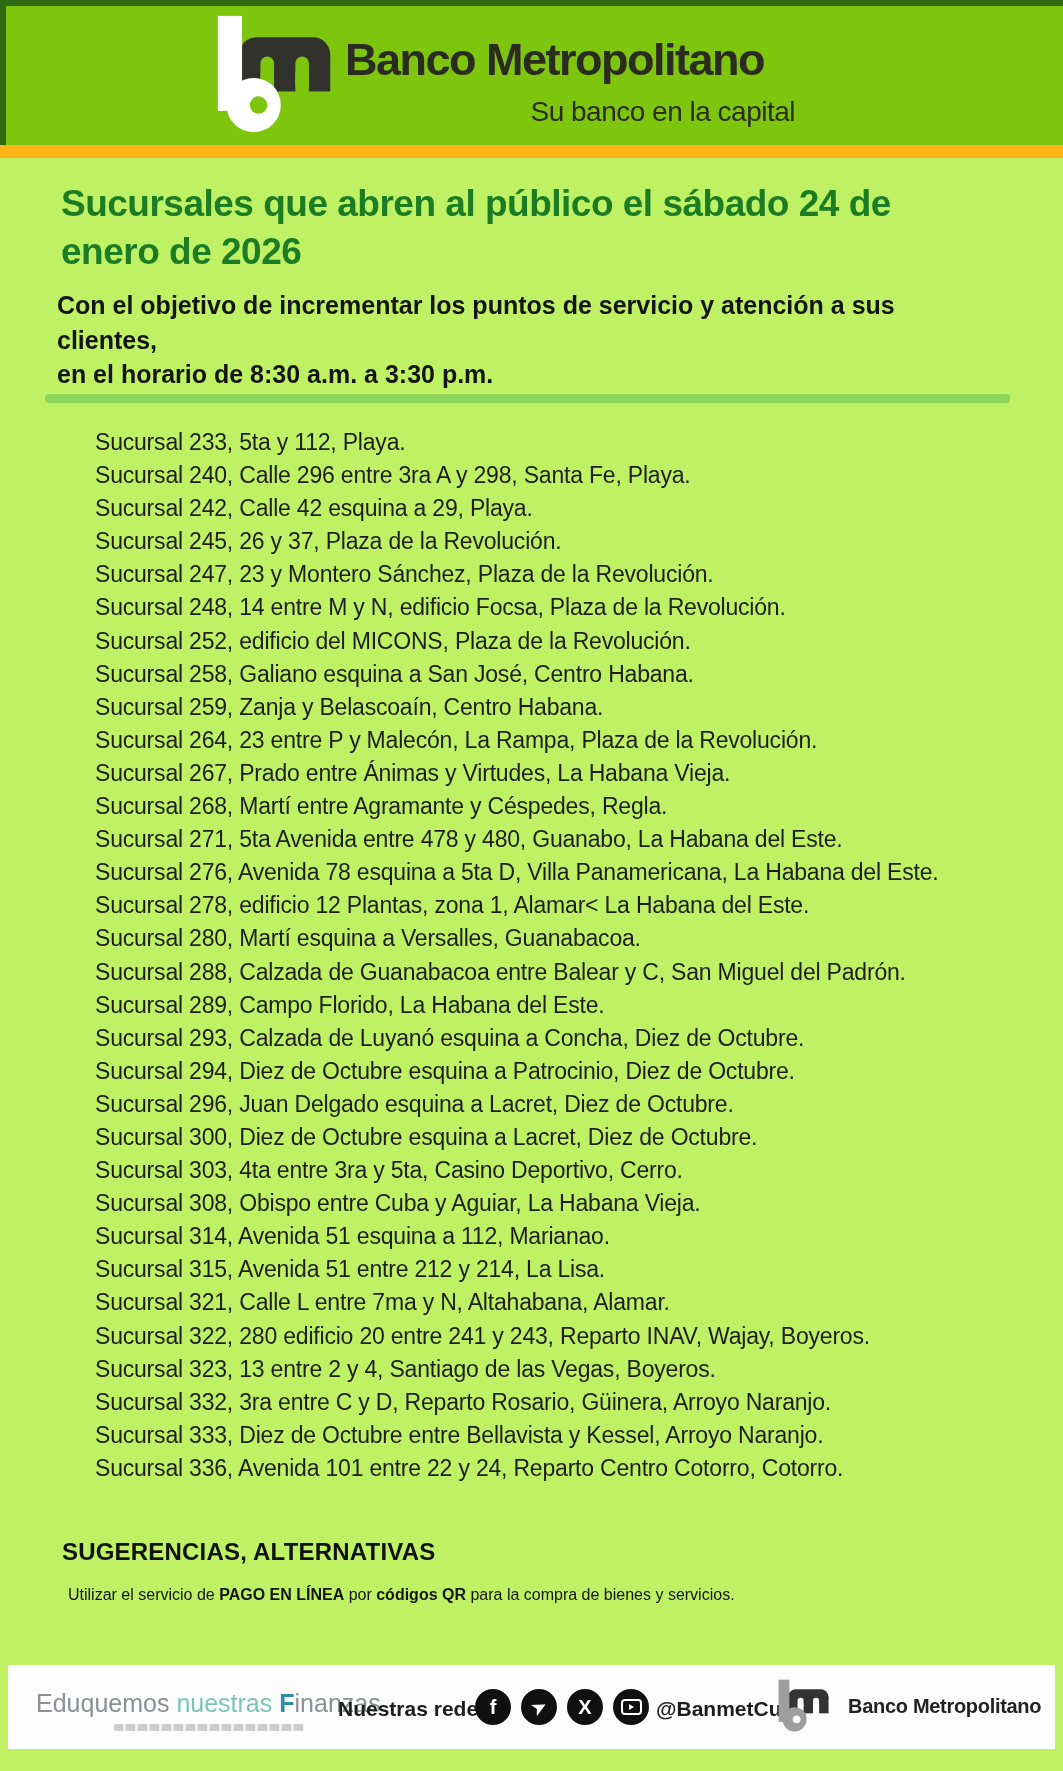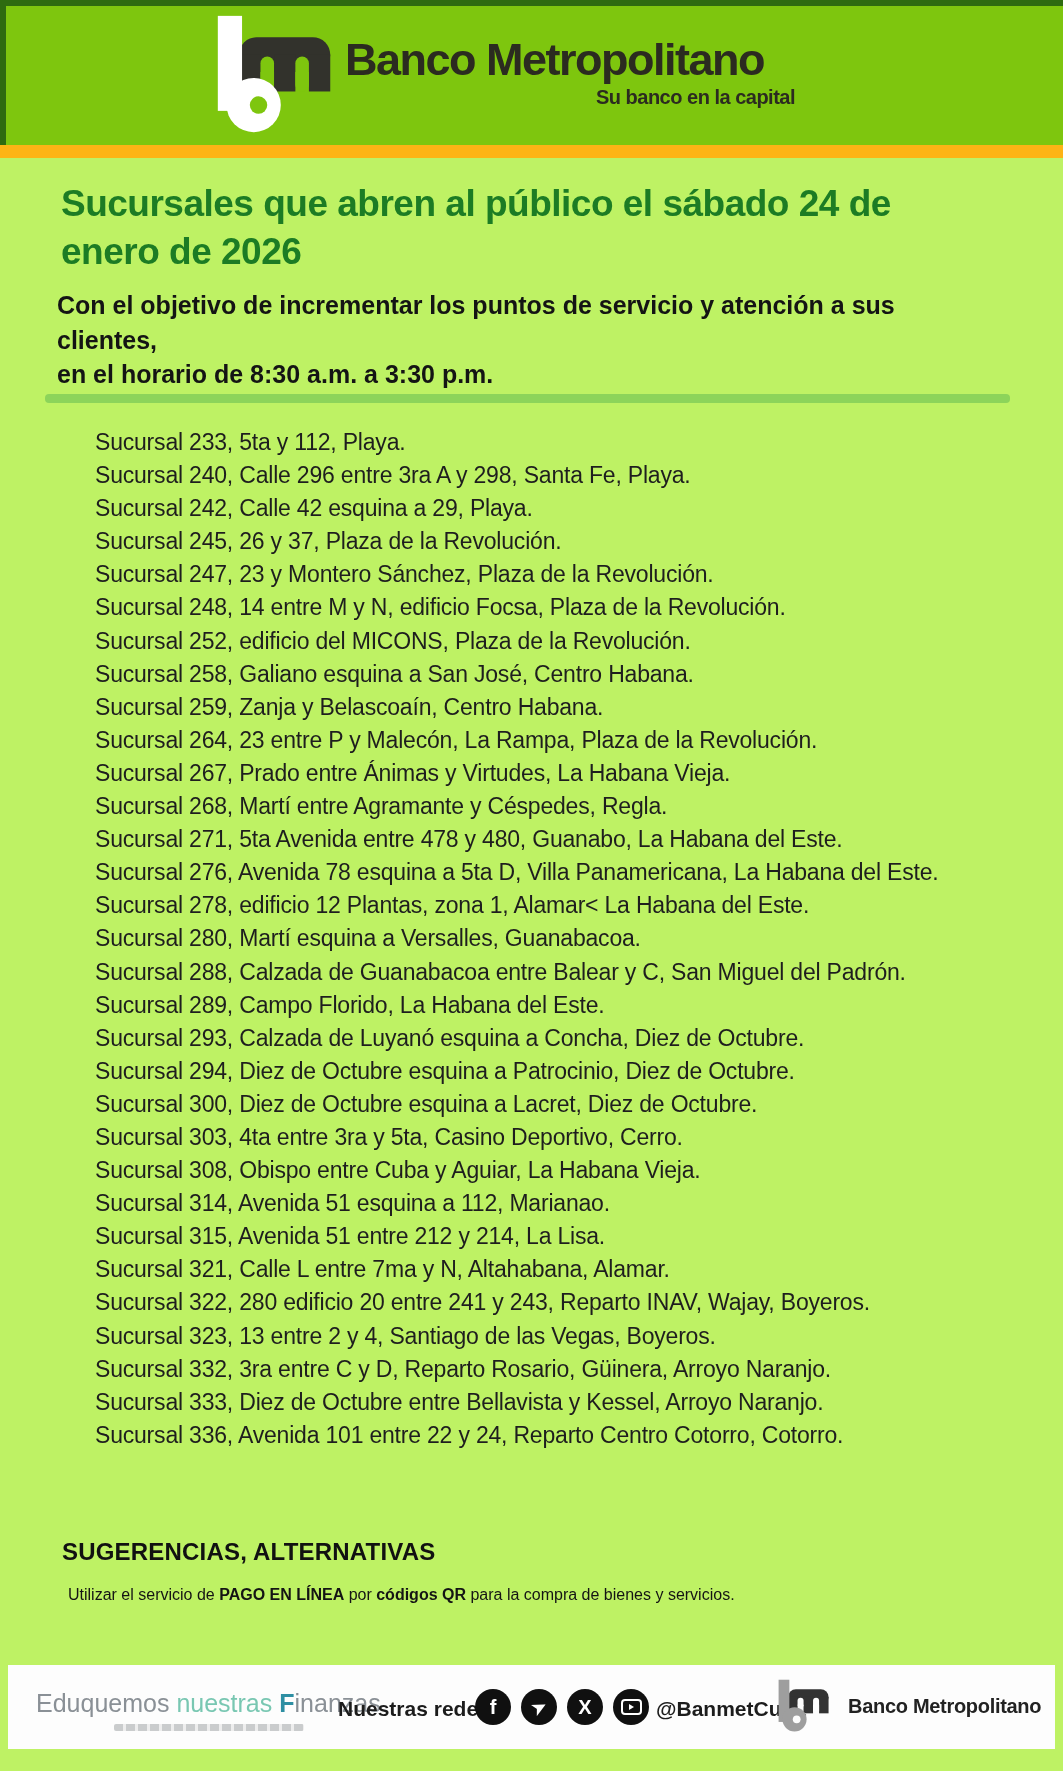--- a/index.html
+++ b/index.html
@@ -18,22 +18,22 @@
     position:absolute; left:0; top:145px; width:1063px; height:13px;
     background:#fdb415;
   }
   .logo{ position:absolute; left:212px; top:13px; width:126px; height:124px; }
   .brand-block{ position:absolute; left:345px; top:36px; width:450px; }
   .brand-name{
     font-size:45px; font-weight:bold; color:#2b2b20; letter-spacing:-1.5px;
     line-height:1.05; white-space:nowrap;
   }
   .brand-tagline{
-    font-size:20px; font-weight:700; color:#2b2b20; letter-spacing:-0.5px;
-    text-align:right; margin-top:3px;
+    font-size:28px; font-weight:400; color:#2b2b20; letter-spacing:-0.5px;
+    text-align:right; margin-top:13px;
   }
   
   .title{
     position:absolute; left:57px; top:176px; width:920px;
     font-size:37px; font-weight:bold; color:#1c7c24;
     line-height:1.3; letter-spacing:-0.5px;
   }
   .intro{
     position:absolute; left:57px; top:288px; width:910px;
     font-size:25px; font-weight:bold; color:#141414; line-height:1.38;
@@ -148,20 +148,21 @@
       <div class="branch-line">Sucursal 267, Prado entre Ánimas y Virtudes, La Habana Vieja.</div>
       <div class="branch-line">Sucursal 268, Martí entre Agramante y Céspedes, Regla.</div>
       <div class="branch-line">Sucursal 271, 5ta Avenida entre 478 y 480, Guanabo, La Habana del Este.</div>
       <div class="branch-line">Sucursal 276, Avenida 78 esquina a 5ta D, Villa Panamericana, La Habana del Este.</div>
       <div class="branch-line">Sucursal 278, edificio 12 Plantas, zona 1, Alamar&lt; La Habana del Este.</div>
       <div class="branch-line">Sucursal 280, Martí esquina a Versalles, Guanabacoa.</div>
       <div class="branch-line">Sucursal 288, Calzada de Guanabacoa entre Balear y C, San Miguel del Padrón.</div>
       <div class="branch-line">Sucursal 289, Campo Florido, La Habana del Este.</div>
       <div class="branch-line">Sucursal 293, Calzada de Luyanó esquina a Concha, Diez de Octubre.</div>
       <div class="branch-line">Sucursal 294, Diez de Octubre esquina a Patrocinio, Diez de Octubre.</div>
+      <div class="branch-line">Sucursal 296, Juan Delgado esquina a Lacret, Diez de Octubre.</div>
       <div class="branch-line">Sucursal 300, Diez de Octubre esquina a Lacret, Diez de Octubre.</div>
       <div class="branch-line">Sucursal 303, 4ta entre 3ra y 5ta, Casino Deportivo, Cerro.</div>
       <div class="branch-line">Sucursal 308, Obispo entre Cuba y Aguiar, La Habana Vieja.</div>
       <div class="branch-line">Sucursal 314, Avenida 51 esquina a 112, Marianao.</div>
       <div class="branch-line">Sucursal 315, Avenida 51 entre 212 y 214, La Lisa.</div>
       <div class="branch-line">Sucursal 321, Calle L entre 7ma y N, Altahabana, Alamar.</div>
       <div class="branch-line">Sucursal 322, 280 edificio 20 entre 241 y 243, Reparto INAV, Wajay, Boyeros.</div>
       <div class="branch-line">Sucursal 323, 13 entre 2 y 4, Santiago de las Vegas, Boyeros.</div>
       <div class="branch-line">Sucursal 332, 3ra entre C y D, Reparto Rosario, Güinera, Arroyo Naranjo.</div>
       <div class="branch-line">Sucursal 333, Diez de Octubre entre Bellavista y Kessel, Arroyo Naranjo.</div>

